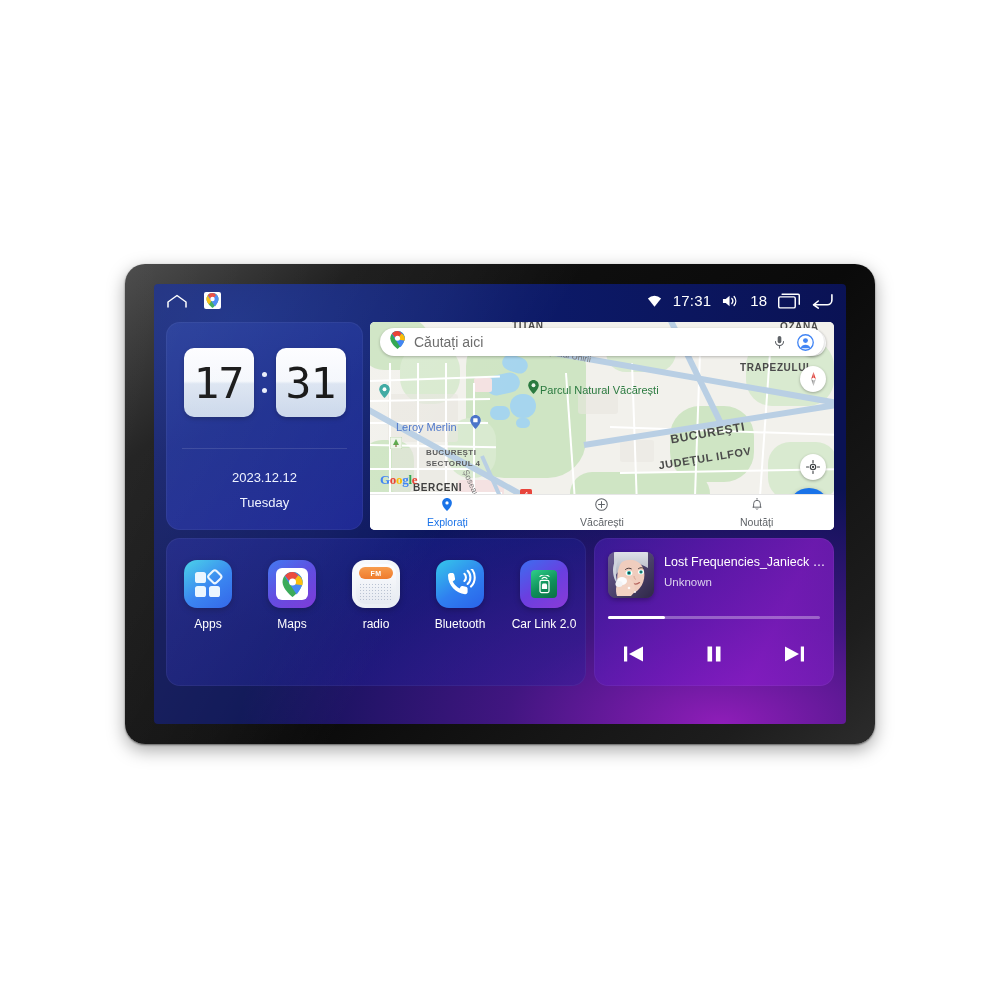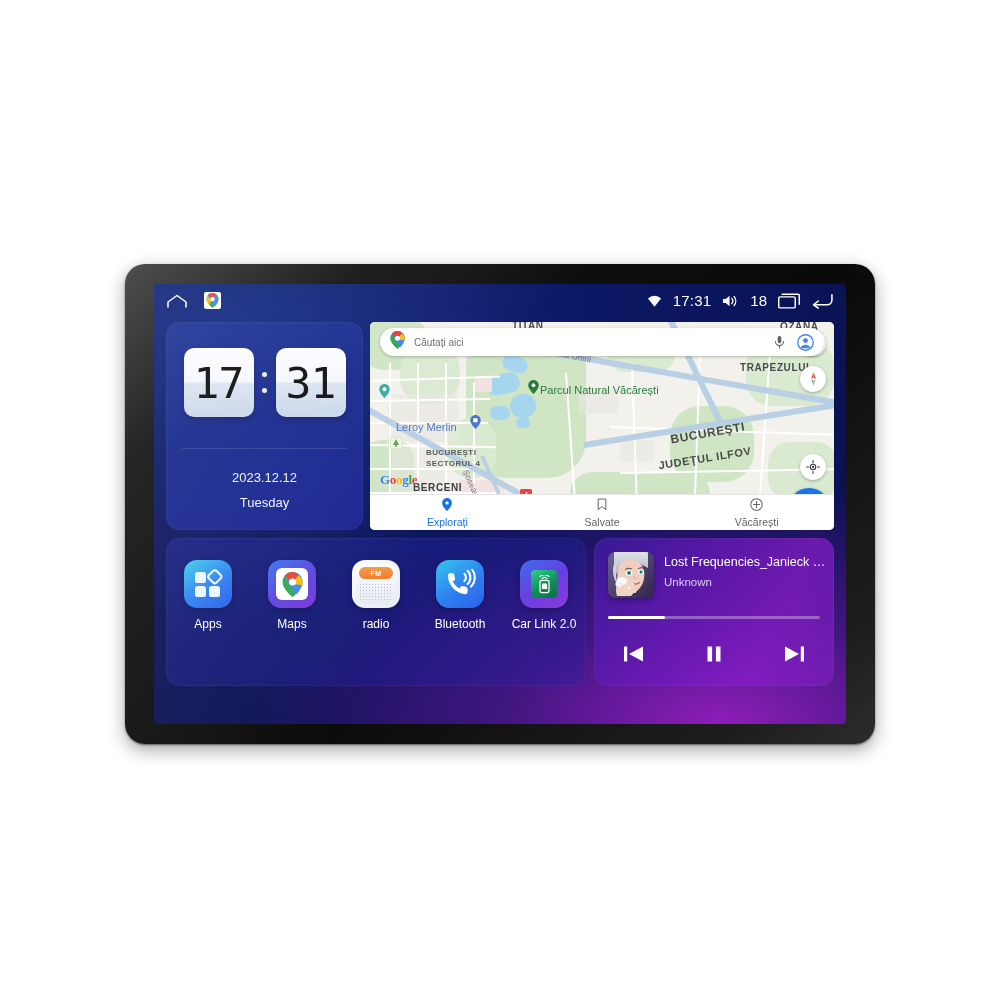--- a/index.html
+++ b/index.html
@@ -134,21 +134,21 @@
   
   #map-search {
     position:absolute; left:10px; top:6px;
     width: 444px; height: 28px;
     background:#fff; border-radius: 16px;
     display:flex; align-items:center; padding: 0 10px;
     box-shadow: 0 1px 3px rgba(0,0,0,0.25);
     z-index: 6;
   }
   #map-search .q {
-    margin-left: 9px; color:#6d6d6d; font-size: 10px; flex: 1;
+    margin-left: 9px; color:#6d6d6d; font-size: 14px; flex: 1;
   }
   .sb-ico { display:flex; align-items:center; justify-content:center; }
 
   .map-fab {
     position:absolute; right:8px;
     width: 26px; height: 26px; border-radius:50%;
     background:#fff; box-shadow: 0 1px 3px rgba(0,0,0,0.3);
     display:flex; align-items:center; justify-content:center;
     z-index: 5;
   }
@@ -495,34 +495,36 @@
           <span>
             <svg width="10" height="13" viewBox="0 0 12 16">
                 <path d="M6 0 C2.7 0 0 2.7 0 6 c0 4.5 6 10 6 10 s6-5.5 6-10 C12 2.7 9.3 0 6 0z" fill="#1a73e8"></path>
                 <circle cx="6" cy="6" r="2" fill="#fff"></circle>
               </svg>
           </span>
           <span class="t">Explorați</span>
         </div>
         <div class="mnav">
           <span>
-            <svg width="10" height="13" viewBox="0 0 12 15">
-                <path d="M1.4 1 h9.2 v12.6 L6 10 L1.4 13.6 Z" fill="none" stroke="#5f6368" stroke-width="1.2" stroke-linejoin="round"></path>
-              </svg>
-          </span>
-          <span class="t">Salvate</span>
-        </div>
-        <div class="mnav">
-          <span>
             <svg width="13" height="13" viewBox="0 0 14 14">
                 <circle cx="7" cy="7" r="6.2" fill="none" stroke="#5f6368" stroke-width="1.1"></circle>
                 <path d="M7 3.8 V10.2 M3.8 7 H10.2" stroke="#5f6368" stroke-width="1.1" stroke-linecap="round"></path>
               </svg>
           </span>
           <span class="t">Văcărești</span>
+        </div>
+        <div class="mnav">
+          <span>
+            <svg width="12" height="13" viewBox="0 0 13 15">
+              <path d="M2.6 10.6 V6.6 a3.9 3.9 0 0 1 7.8 0 v4 h1 H1.6 Z" fill="none" stroke="#5f6368" stroke-width="1.1" stroke-linejoin="round"></path>
+              <path d="M5.3 12.2 a1.3 1.3 0 0 0 2.4 0" fill="none" stroke="#5f6368" stroke-width="1.1"></path>
+              <path d="M6.5 1.4 V0.4" stroke="#5f6368" stroke-width="1.1" stroke-linecap="round"></path>
+            </svg>
+          </span>
+          <span class="t">Noutăți</span>
         </div>
       </div>
     </div>
 
     <div id="dock">
 
       <div class="app">
         <div class="app-ico" id="ico-apps">
           <svg width="30" height="30" viewBox="0 0 30 30">
             <rect x="2" y="3" width="11" height="11" rx="2.6" fill="#eaf6ff"></rect>

